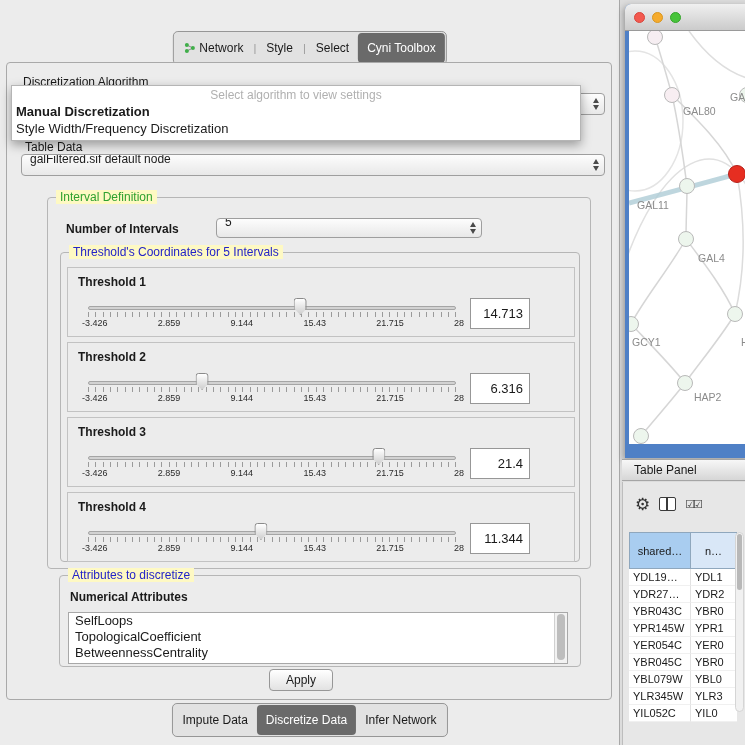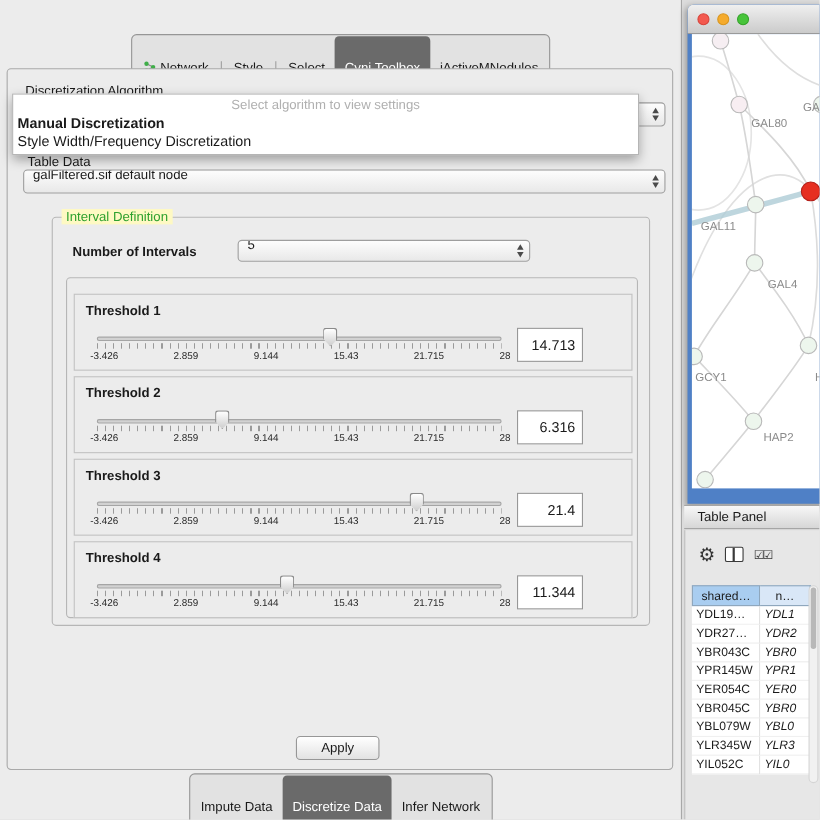--- a/index.html
+++ b/index.html
@@ -9,21 +9,21 @@
   
   .cp-window{position:absolute;left:0;top:0;width:620px;height:745px;background:#ececec;border-right:1px solid #a8a8a8;}
   .cp-titlebar{height:20px;display:flex;align-items:center;padding:0 10px;font-size:12px;}
   .cp-title{flex:1;}
   .tb-icon{font-size:11px;color:#333;margin-left:9px;cursor:default;}
   .tb-icon.x{font-weight:bold;font-size:13px;}
 
   .tabgroup{position:absolute;left:50%;transform:translateX(-50%);display:inline-flex;align-items:center;background:#e2e2e2;border:1px solid #969696;border-radius:5px;padding:1px;font-size:12px;white-space:nowrap;}
   .tabgroup.top{top:31px;}
   .tabgroup.bottom{top:703px;}
-  .tab{padding:21px 9px;border-radius:4px;display:flex;align-items:center;gap:4px;cursor:default;}
+  .tab{padding:8px 9px;border-radius:4px;display:flex;align-items:center;gap:4px;cursor:default;}
   .tab.selected{background:#6a6a6a;color:#fff;}
   .tab-sep{color:#9a9a9a;padding:0 1px;font-size:11px;}
 
   .content{position:absolute;left:6px;top:62px;width:606px;height:638px;border:1px solid #a9a9a9;border-radius:4px;background:#ececec;}
 
   .section-label{position:absolute;font-size:12px;}
   .combo{position:absolute;height:22px;border:1px solid #9e9e9e;border-radius:4px;background:linear-gradient(#fdfdfd,#e8e8e8);display:flex;align-items:center;font-size:12px;padding:0 22px 12px 8px;overflow:hidden;white-space:nowrap;}
   .combo .arrows{position:absolute;right:5px;top:4px;display:flex;flex-direction:column;gap:2px;}
   .arr-up{width:0;height:0;border-left:3.5px solid transparent;border-right:3.5px solid transparent;border-bottom:5px solid #4a4a4a;}
   .arr-dn{width:0;height:0;border-left:3.5px solid transparent;border-right:3.5px solid transparent;border-top:5px solid #4a4a4a;}
@@ -46,47 +46,47 @@
   .thumb{position:absolute;top:0;width:13px;height:17px;transform:translateX(-6.5px);background:linear-gradient(#ffffff,#cfcfcf);border:1px solid #8a8a8a;border-radius:3px 3px 2px 2px;clip-path:polygon(0 0,100% 0,100% 60%,50% 100%,0 60%);z-index:2;}
   .ticks{position:absolute;left:0;right:0;top:14px;height:5px;background:repeating-linear-gradient(to right,#9a9a9a 0 1px,transparent 1px 7.35px);}
   .scale{position:absolute;left:-6px;right:-8px;top:20px;display:flex;justify-content:space-between;font-size:9px;color:#2a2a2a;}
   .value-box{position:absolute;right:44px;top:30px;width:60px;height:31px;background:#fff;border:1px solid #979797;font-size:13px;display:flex;align-items:center;justify-content:flex-end;padding-right:6px;}
 
   .attr-list{position:absolute;left:8px;top:36px;width:500px;height:52px;background:#fff;border:1px solid #a8a8a8;overflow:hidden;font-size:13px;}
   .attr-item{padding:0 6px;line-height:16px;white-space:nowrap;}
   .attr-scrollbar{position:absolute;right:0;top:0;bottom:0;width:13px;background:#f2f2f2;border-left:1px solid #d0d0d0;}
   .attr-scroll-thumb{margin:1px 2px;height:46px;background:#bdbdbd;border-radius:5px;}
 
-  .apply-btn{position:absolute;left:262px;top:606px;width:76px;height:22px;border:1px solid #979797;border-radius:4px;background:linear-gradient(#ffffff,#e2e2e2);font-size:12px;display:flex;align-items:center;justify-content:center;cursor:default;}
+  .apply-btn{position:absolute;left:262px;top:606px;width:64px;height:22px;border:1px solid #979797;border-radius:4px;background:linear-gradient(#ffffff,#e2e2e2);font-size:12px;display:flex;align-items:center;justify-content:center;cursor:default;}
 
   
   .net-window{position:absolute;left:625px;top:4px;width:125px;height:454px;background:#4f80c6;border-radius:6px 0 0 0;box-shadow:-2px 2px 6px rgba(0,0,0,.3);}
   .net-titlebar{height:27px;background:linear-gradient(#f0f0f0,#cbcbcb);border-radius:6px 0 0 0;border-bottom:1px solid #9a9a9a;display:flex;align-items:center;padding-left:9px;gap:7px;}
   .light{width:11px;height:11px;border-radius:50%;}
   .light.red{background:#f3594f;border:1px solid #d8453c;}
   .light.yellow{background:#f5ab2d;border:1px solid #d9961f;}
   .light.green{background:#47c43a;border:1px solid #35a42b;}
   .net-canvas{position:absolute;left:4px;top:27px;right:0;bottom:14px;background:#fff;overflow:hidden;}
 
   .tp-bar{position:absolute;left:622px;top:459px;width:123px;height:22px;background:linear-gradient(#f7f7f7,#d6d6d6);border-top:1px solid #a5a5a5;border-bottom:1px solid #a5a5a5;display:flex;align-items:center;padding-left:12px;font-size:12px;}
   .tp-area{position:absolute;left:622px;top:482px;width:123px;height:263px;background:#e7e7e7;border-left:1px solid #bdbdbd;}
   .tp-toolbar{height:44px;display:flex;align-items:center;gap:9px;padding-left:12px;}
   .gear{font-size:17px;color:#333;}
   .cols-icon{width:17px;height:14px;border:1.5px solid #3a3a3a;border-radius:2px;position:relative;background:#fff;}
   .cols-icon:before{content:"";position:absolute;left:6px;top:0;bottom:0;width:1.5px;background:#3a3a3a;}
   .checks{font-size:11px;letter-spacing:-2px;color:#333;}
   .tp-table{position:absolute;left:6px;top:50px;width:108px;}
-  .tp-hrow{display:flex;height:19px;font-size:11px;}
+  .tp-hrow{display:flex;height:37px;font-size:11px;}
   .tp-hcell{display:flex;align-items:center;justify-content:center;border:1px solid #8fa7bd;overflow:hidden;white-space:nowrap;}
   .tp-hcell.c1{width:62px;background:#a9cdf0;}
   .tp-hcell.c2{flex:1;background:#d9e7f7;border-left:none;}
   .tp-row{display:flex;height:17px;font-size:11px;background:#fff;}
   .tp-cell{display:flex;align-items:center;padding-left:4px;overflow:hidden;white-space:nowrap;border-bottom:1px solid #f0f0f0;}
   .tp-cell.c1{width:62px;border-right:1px solid #e2e2e2;}
-  .tp-cell.c2{flex:1;font-style:italic;}
+  .tp-cell.c2{flex:1;}
   .tp-scrollbar{position:absolute;right:1px;top:50px;width:9px;height:180px;background:#f1f1f1;border:1px solid #d5d5d5;border-radius:5px;}
   .tp-scroll-thumb{margin:1px;height:56px;background:#b8b8b8;border-radius:4px;}
 
   svg text{font-family:"Liberation Sans",sans-serif;}
 </style>
 </head>
 <body>
 
 <div class="cp-window">
 
@@ -106,23 +106,20 @@
     <div class="tab">
         <span>Style</span>
       </div>
     <span class="tab-sep">|</span>
     <div class="tab">
         <span>Select</span>
       </div>
     <div class="tab selected">
         <span>Cyni Toolbox</span>
       </div>
-    <div class="tab">
-        <span>jActiveMNodules</span>
-      </div>
   </div>
 
   <div class="content">
 
     <span class="section-label" style="left:16px;top:12px;">Discretization Algorithm</span>
     <div class="combo" style="left:14px;top:30px;width:584px;">
       <div class="arrows">
           <span class="arr-up"></span>
           <span class="arr-dn"></span>
         </div>
@@ -149,20 +146,21 @@
       <span class="bold-label" style="left:18px;top:24px;">Number of Intervals</span>
       <div class="combo" style="left:168px;top:20px;width:266px;height:20px;">
         <span>5</span>
         <div class="arrows" style="top:3px;">
             <span class="arr-up"></span>
             <span class="arr-dn"></span>
           </div>
       </div>
 
       <div class="groupbox" style="left:12px;top:54px;width:520px;height:310px;">
+        <span class="legend blue">Threshold's Coordinates for 5 Intervals</span>
 
         <div class="th-panel" style="top:14px;">
           <div class="th-label">Threshold 1</div>
           <div class="slider">
             <div class="track"></div>
             <div class="thumb" style="left: 57.7197%;"></div>
             <div class="ticks"></div>
             <div class="scale">
                 <span>-3.426</span>
                 <span>2.859</span>
@@ -224,20 +222,32 @@
                 <span>15.43</span>
                 <span>21.715</span>
                 <span>28</span>
               </div>
           </div>
           <div class="value-box">11.344</div>
         </div>
       </div>
     </div>
 
+    <div class="groupbox" style="left:52px;top:512px;width:522px;height:92px;">
+      <span class="legend blue">Attributes to discretize</span>
+      <span class="bold-label" style="left:10px;top:14px;">Numerical Attributes</span>
+      <div class="attr-list">
+        <div class="attr-item">SelfLoops</div>
+        <div class="attr-item">TopologicalCoefficient</div>
+        <div class="attr-item">BetweennessCentrality</div>
+        <div class="attr-scrollbar">
+            <div class="attr-scroll-thumb"></div>
+          </div>
+      </div>
+    </div>
 
     <div class="apply-btn">Apply</div>
   </div>
 
   <div class="tabgroup bottom">
     <div class="tab">
         <span>Impute Data</span>
       </div>
     <div class="tab selected">
         <span>Discretize Data</span>

